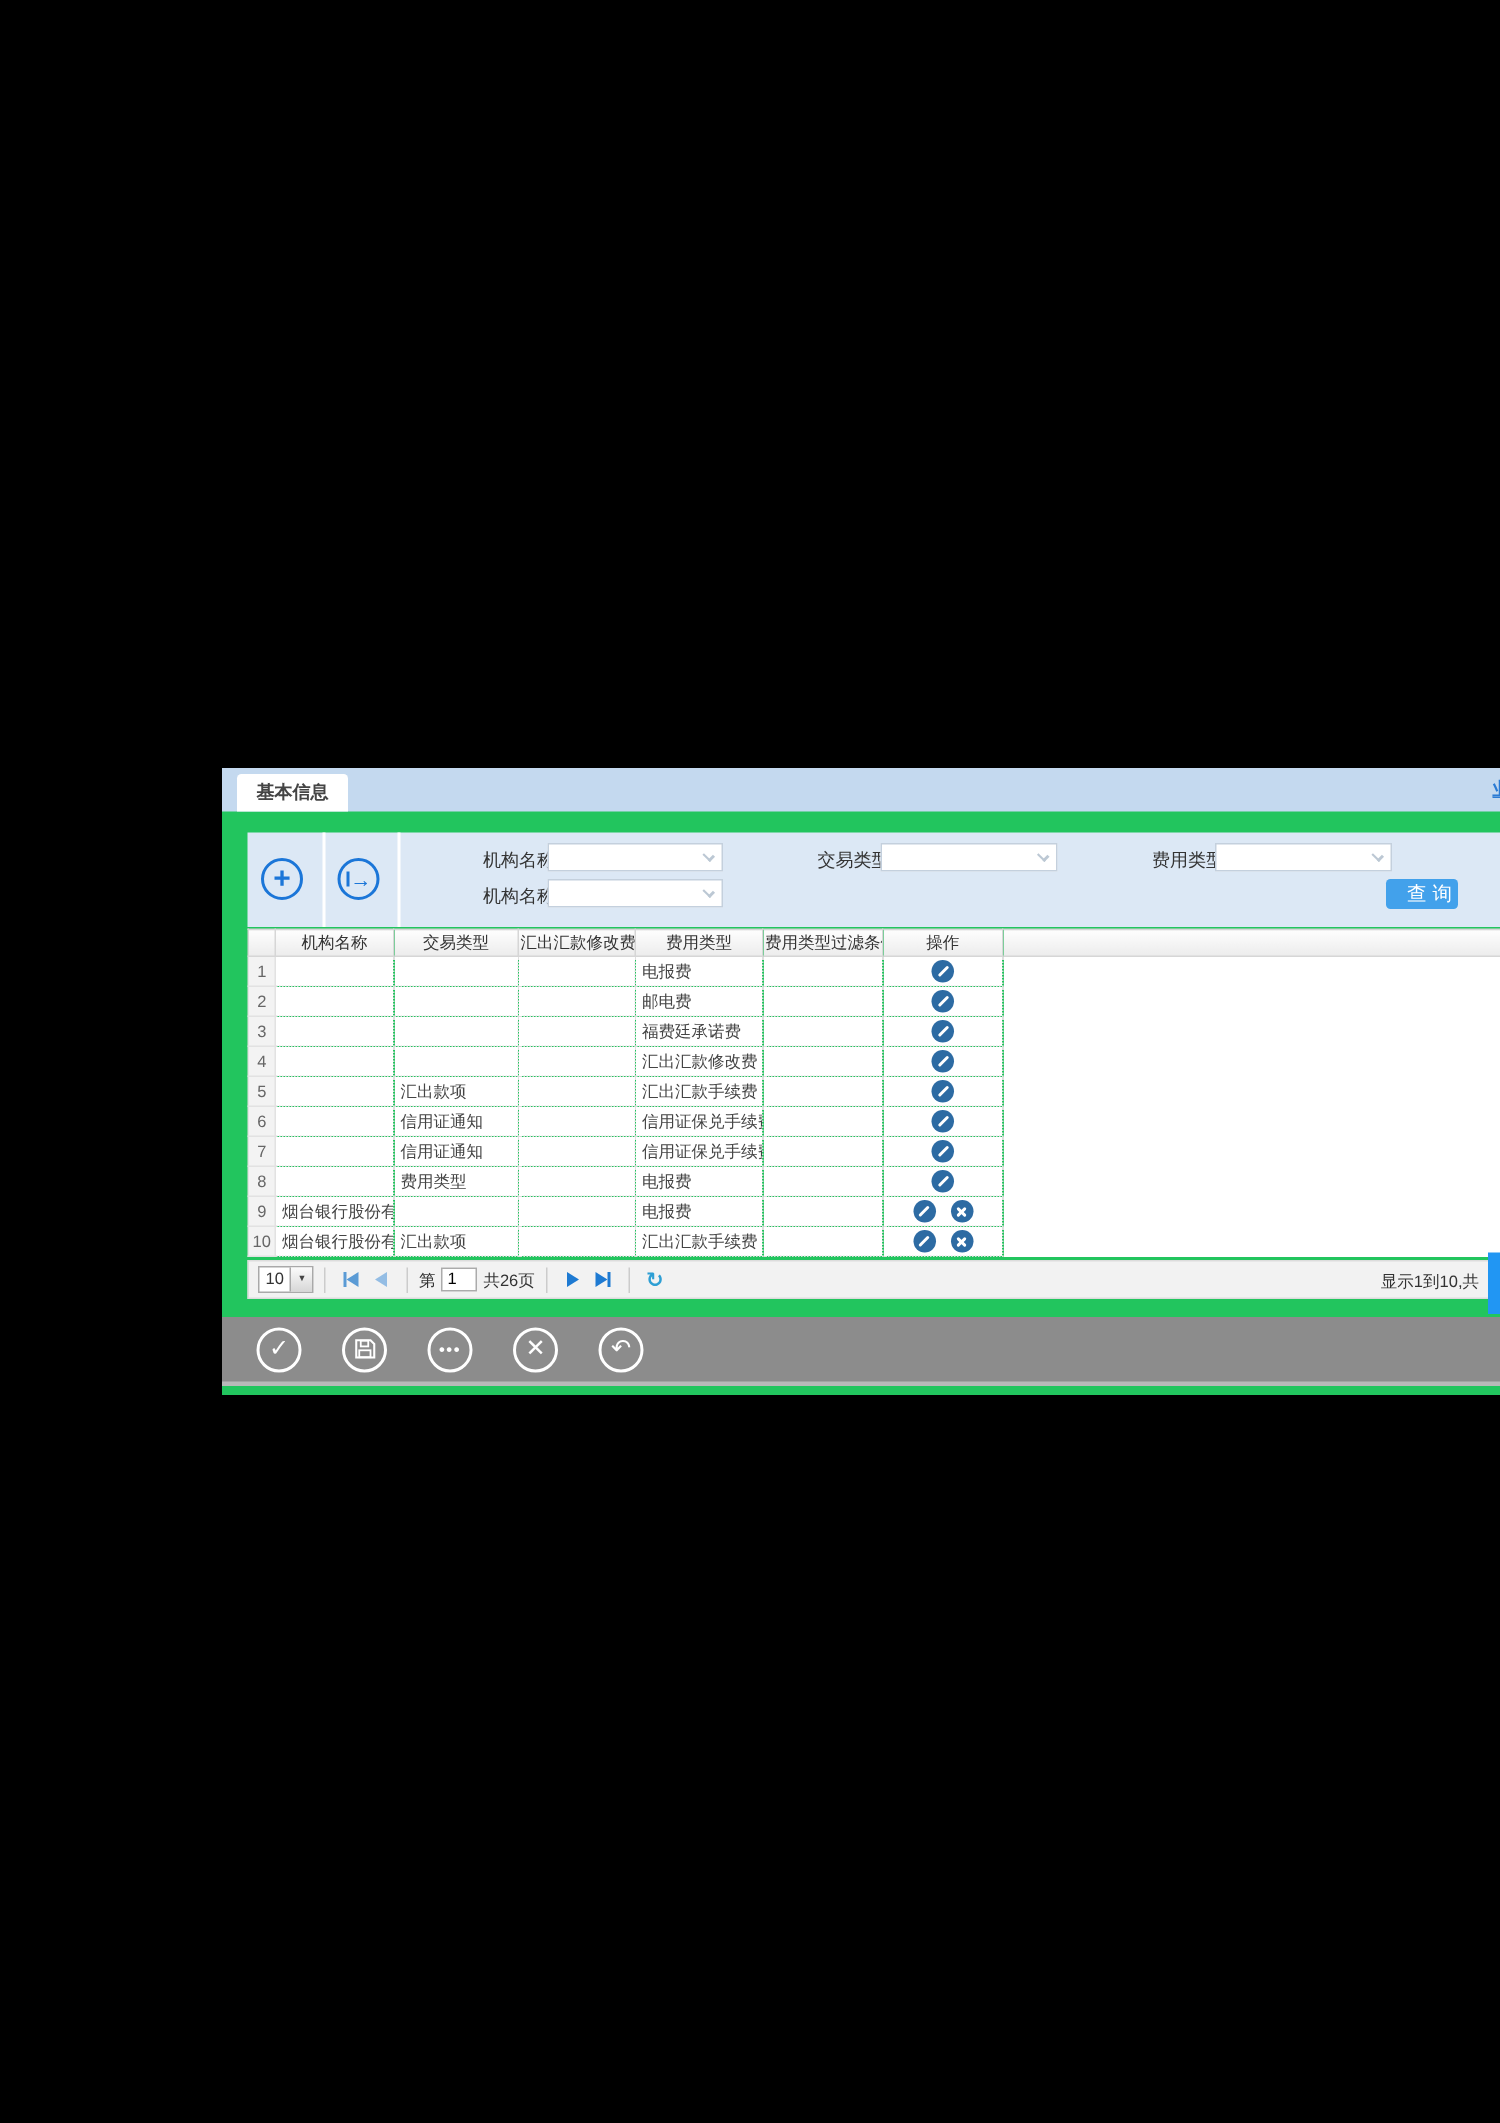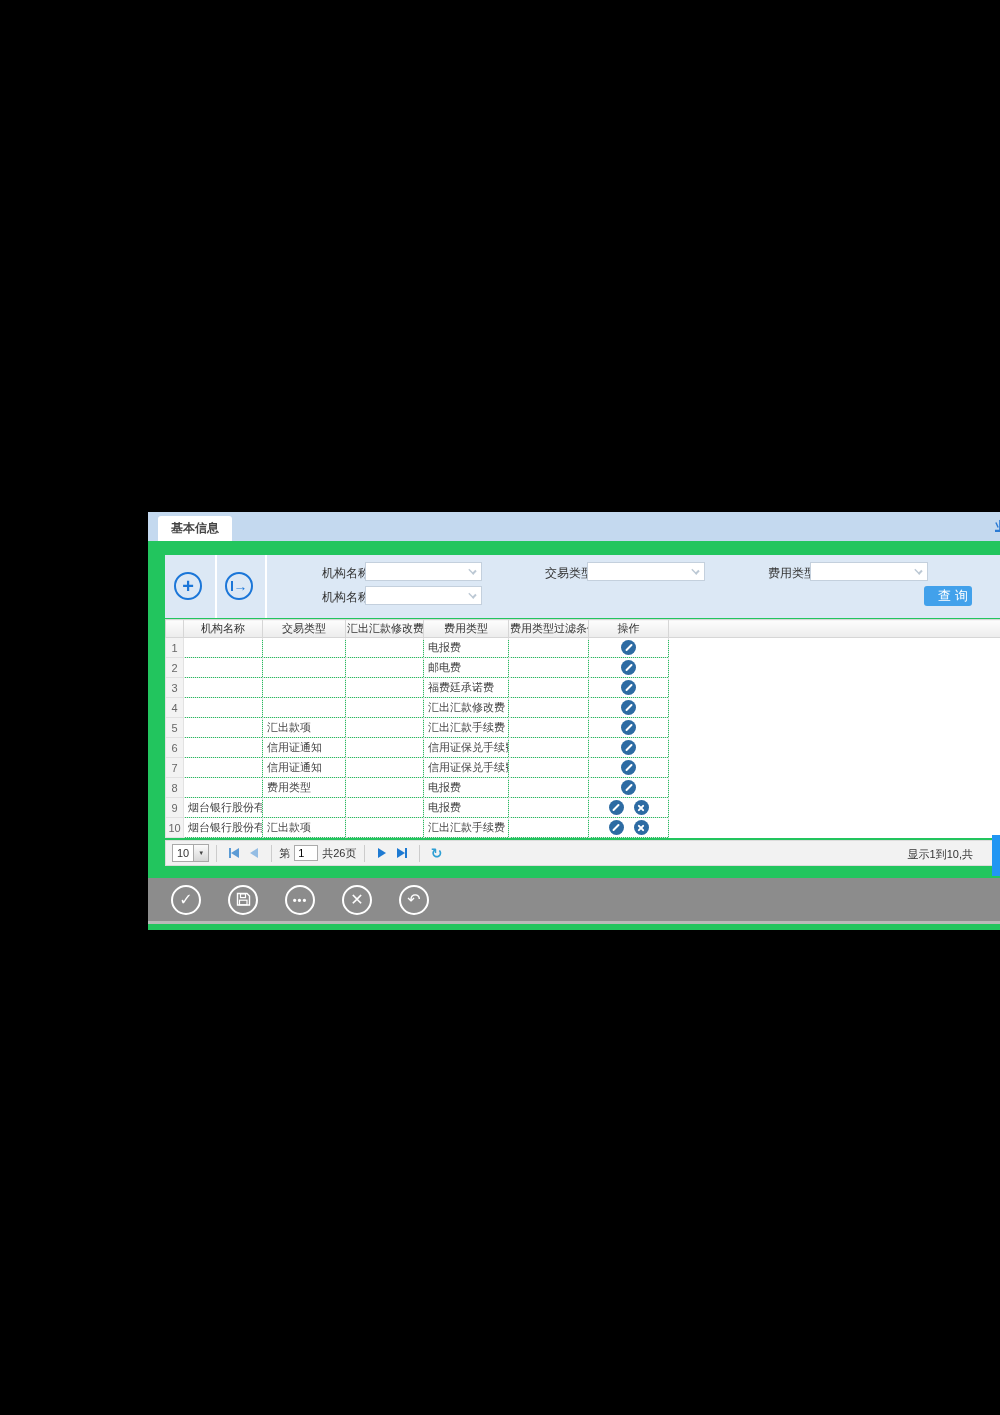--- a/index.html
+++ b/index.html
@@ -58,21 +58,21 @@
   .pagesize .dd { width:15px; height:16px; border-left:1px solid #a9a9a9; background:linear-gradient(#fbfbfb,#d7d7d7);
                   display:flex; align-items:center; justify-content:center; font-size:6px; color:#444; cursor:pointer; }
   .nav-btn { display:flex; align-items:center; justify-content:center; width:20px; height:18px; cursor:pointer; }
   .tri-l { width:0; height:0; border-right:8px solid #5b9bd5; border-top:5px solid transparent; border-bottom:5px solid transparent; }
   .tri-l.lite { border-right-color:#94bde4; }
   .tri-r { width:0; height:0; border-left:8px solid #1e7ad2; border-top:5px solid transparent; border-bottom:5px solid transparent; }
   .nav-bar { width:2px; height:10px; background:#5b9bd5; }
   .nav-bar.dark { background:#1e7ad2; }
   .page-input { width:24px; height:16px; border:1px solid #ababab; background:#fff; font-size:11px; padding:0 3px; margin:0 4px; }
   .refresh { color:#2e9fd4; font-size:14px; font-weight:bold; cursor:pointer; }
-  .pager-summary { position:absolute; right:26px; top:6px; font-size:11px; color:#333; }
+  .pager-summary { position:absolute; right:13px; top:6px; font-size:11px; color:#333; }
 
   .blue-sliver { position:absolute; right:0; top:323px; width:8px; height:41px; background:#2196f3; }
 
   
   .action-bar { position:absolute; left:0; top:366px; width:100%; height:46px; background:#8c8c8c; border-bottom:3px solid #b9b9b9;
                 display:flex; align-items:center; padding-left:23px; gap:27px; }
   .act-ico { width:30px; height:30px; border:2px solid #fff; border-radius:50%; color:#fff; display:flex;
              align-items:center; justify-content:center; cursor:pointer; flex:0 0 auto; }
   .act-ico .g { font-size:16px; line-height:1; }
   .act-ico .dots { font-size:11px; letter-spacing:1px; font-weight:bold; }

